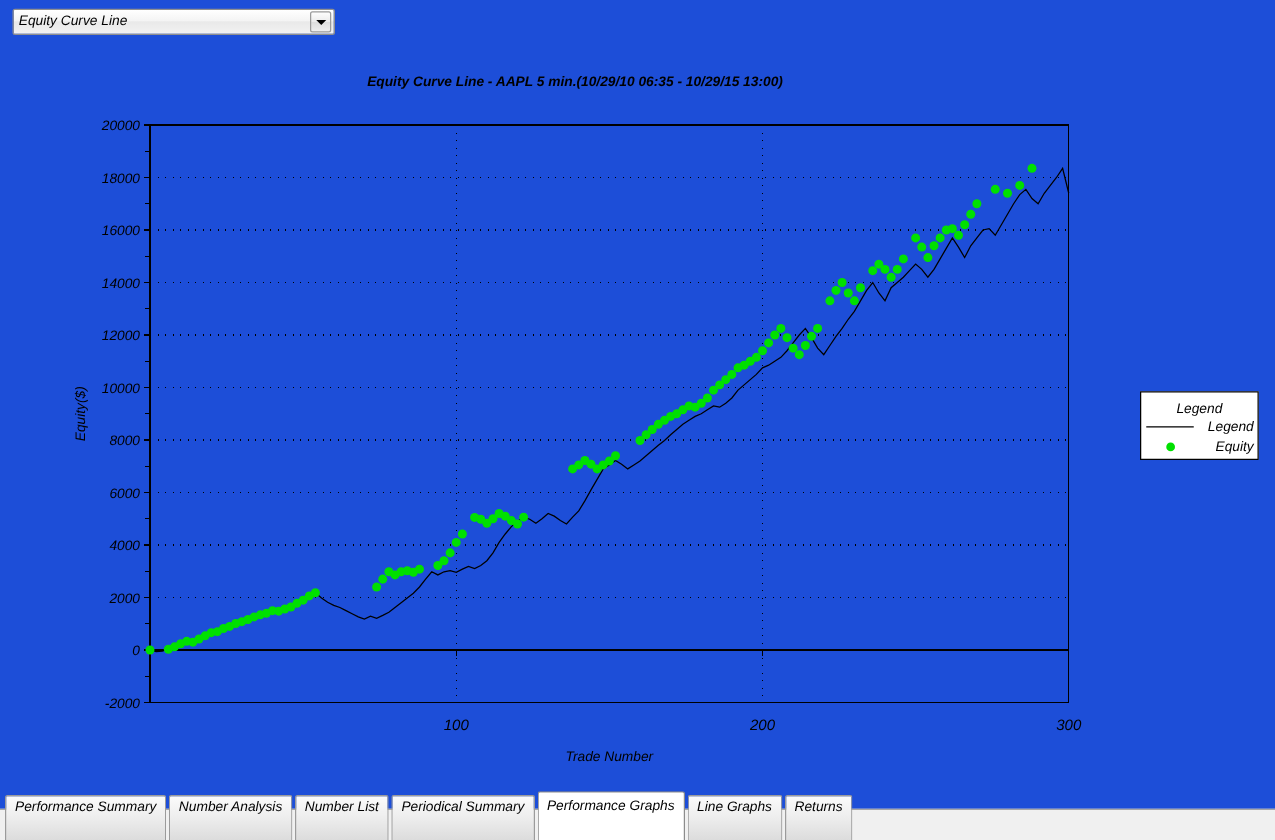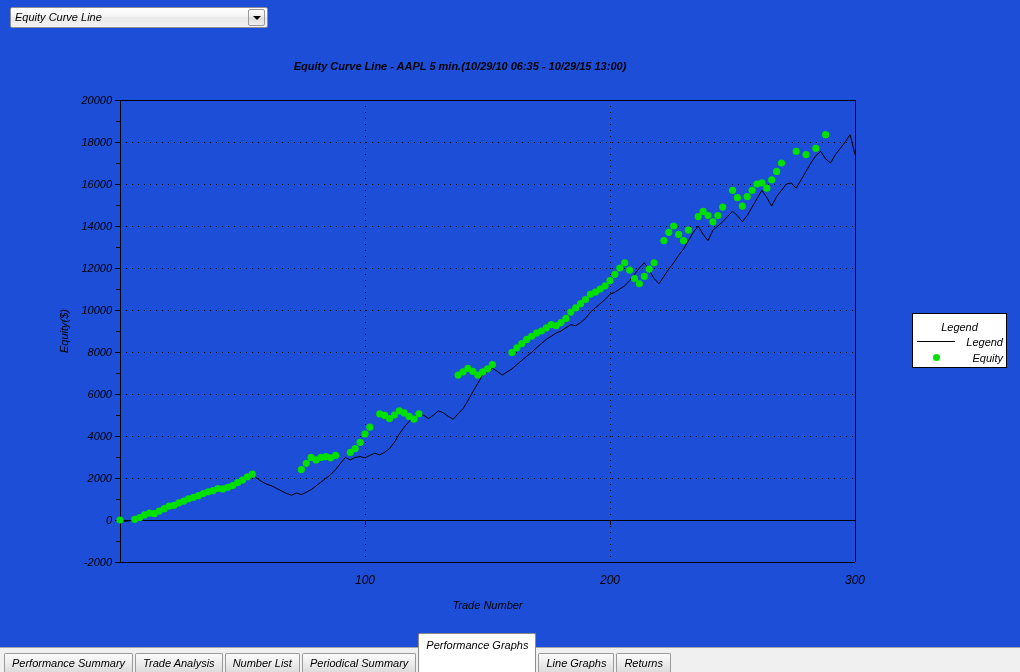--- a/index.html
+++ b/index.html
@@ -112,21 +112,21 @@
     position: absolute;
     left: 0; bottom: 0;
     width: 1020px; height: 25px;
     background: #f0f0f0;
     border-top: 1px solid #a6a6a6;
     display: flex;
     align-items: flex-end;
     padding-left: 4px;
   }
   .tab {
-    height: 19px;
+    height: 36px;
     line-height: 18px;
     padding: 0 7px;
     margin-right: 2px;
     font-size: 11px;
     color: #000;
     background: linear-gradient(to bottom, #fbfbfb 0%, #ededed 50%, #dcdcdc 100%);
     border: 1px solid #9b9b9b;
     border-bottom: none;
     border-radius: 2px 2px 0 0;
     cursor: default;
@@ -346,21 +346,21 @@
     <div class="legend-row">
       <span class="legend-sym">
           <span class="legend-dot"></span>
         </span>
       <span class="legend-label">Equity</span>
     </div>
   </div>
 
   <div class="tabbar">
     <div class="tab">Performance Summary</div>
-    <div class="tab">Trade Analysis</div>
+    <div class="tab">Number Analysis</div>
     <div class="tab">Number List</div>
     <div class="tab">Periodical Summary</div>
     <div class="tab active">Performance Graphs</div>
     <div class="tab">Line Graphs</div>
     <div class="tab">Returns</div>
   </div>
 
 </div>
 
 </body></html>

